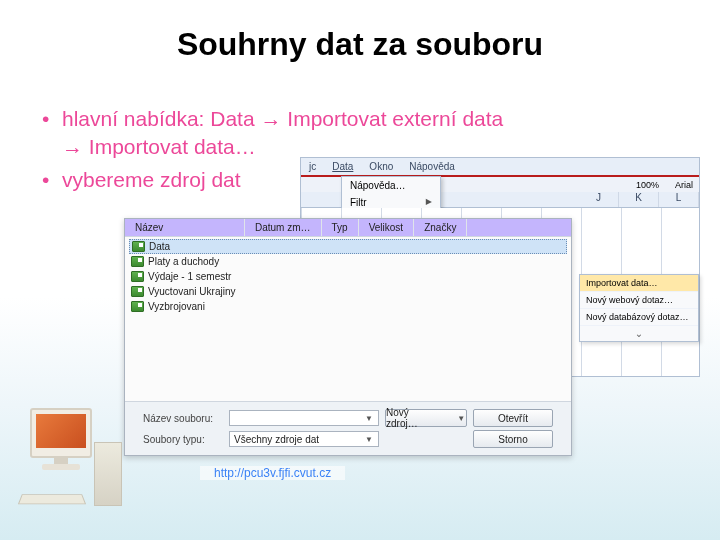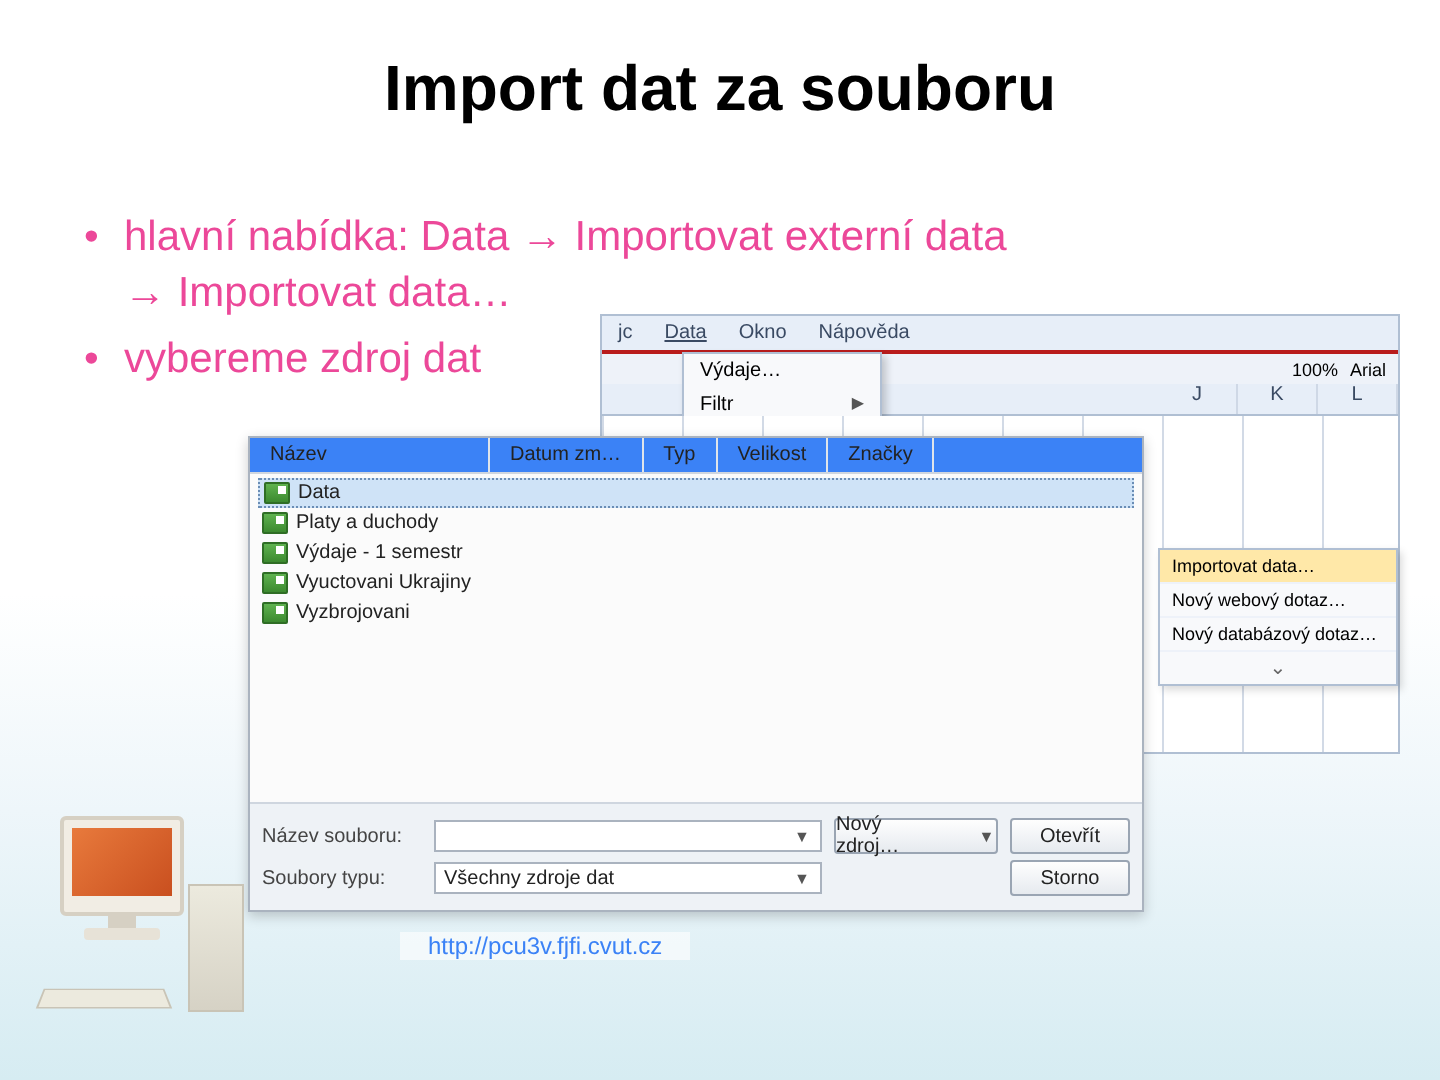--- a/index.html
+++ b/index.html
@@ -39,21 +39,21 @@
   .excel-menu {
     position: absolute; top: 18px; left: 40px;
     width: 100px; background: #f8f9fb;
     border: 1px solid #b0bfd3;
     box-shadow: 2px 2px 4px rgba(0,0,0,0.2);
     font-size: 10px;
   }
   .excel-menu-item { padding: 3px 8px; display: flex; justify-content: space-between; }
   .excel-menu-item .tri { font-size: 8px; color: #555; }
   .excel-toolbar {
-    display:flex; align-items:center; gap:6px;
+    display:flex; align-items:center; gap:16px;
     background:#eef2f9; border-bottom:1px solid #b0bfd3;
     font-size:9px; padding:2px 6px; height:16px;
   }
   .excel-grid {
     position: absolute; top: 50px; left: 0; right: 0; bottom: 0;
     background: repeating-linear-gradient(to right, #d2dae6 0, #d2dae6 1px, #fff 1px, #fff 40px),
                 repeating-linear-gradient(to bottom, #d2dae6 0, #d2dae6 1px, #fff 1px, #fff 18px);
   }
   .col-headers {
     position:absolute; top:34px; left:0; right:0; height:16px;
@@ -73,52 +73,52 @@
   
   .dialog {
     position: absolute; top: 218px; left: 124px;
     width: 448px; height: 238px;
     background: #fbfbfb;
     border: 1px solid #aab3bf;
     box-shadow: 0 2px 6px rgba(0,0,0,0.2);
     font-size: 10px; color: #222;
   }
   .dlg-head {
-    display: flex; background: #3b82f6;
+    display: flex; background: #c4b5fd;
     border-bottom: 1px solid #cfd6df;
     font-size: 10px;
   }
   .dlg-head span { padding: 3px 10px; border-right: 1px solid #dfe4ea; }
   .dlg-head span:first-child { width: 120px; }
   .file-list { padding: 2px 4px 0 4px; }
   .file-row { display: flex; align-items: center; height: 15px; gap: 4px; padding-left: 2px;}
   .file-row.sel { background: #cfe3f7; border: 1px dotted #6a8db5; }
   .file-icon {
     width: 13px; height: 11px;
     background: linear-gradient(#5fb24f,#3c8a2f);
     border: 1px solid #2f6e25; border-radius: 1px;
     position: relative;
   }
   .file-icon::after{content:"";position:absolute;right:1px;top:1px;width:4px;height:4px;background:#fff;}
   .dlg-foot {
     position: absolute; bottom: 0; left: 0; right: 0;
     background: #eef2f6; border-top: 1px solid #cfd6df;
-    padding: 4px 6px;
+    padding: 4px 18px;
     margin-top: 20px;
   }
   .dlg-foot-row { display: flex; align-items: center; gap: 6px; margin: 3px 0; }
   .dlg-label { width: 80px; color: #444; }
   .dlg-input {
     flex: 1; height: 16px; background: #fff;
     border: 1px solid #aab3bf; display: flex; align-items: center;
     justify-content: space-between; padding: 0 4px;
   }
   .dlg-drop { width: 10px; text-align: center; color: #555; font-size: 8px; }
   .dlg-btn {
-    width: 60px; height: 18px; background: linear-gradient(#fefefe,#e6eaef);
+    width: 80px; height: 18px; background: linear-gradient(#fefefe,#e6eaef);
     border: 1px solid #9aa5b3; border-radius: 2px;
     display: flex; align-items: center; justify-content: center;
     font-size: 10px;
   }
   .dlg-mid-btn {
     width: 82px; height: 18px; background: linear-gradient(#fefefe,#e6eaef);
     border: 1px solid #9aa5b3; border-radius: 2px;
     display:flex; align-items:center; justify-content:center; gap:16px;
   }
 
@@ -149,21 +149,21 @@
 
   .footer-url {
     position: absolute; bottom: 60px; left: 200px;
     font-size: 12px; color: #3b82f6; z-index: 50;
     background: rgba(255,255,255,0.6); padding: 0 14px;
   }
 </style>
 </head>
 <body>
 
-<h1 class="title">Import dat za souboru</h1>
+<h1 class="title">Souhrny dat za souboru</h1>
 
 <div class="content">
   <ul class="bullet-list">
     <li>
       <span>hlavní nabídka: Data </span><span class="arrow">→</span><span> Importovat externí data </span><br>
       <span class="arrow">→</span><span> Importovat data…</span>
     </li>
     <li>vybereme zdroj dat</li>
   </ul>
 </div>
@@ -179,21 +179,21 @@
     <span style="margin-left:auto">100%</span>
     <span>Arial</span>
   </div>
   <div class="col-headers" style="justify-content:flex-end">
     <span>J</span>
     <span>K</span>
     <span>L</span>
   </div>
   <div class="excel-menu">
     <div class="excel-menu-item">
-        <span>Výdaje…</span>
+        <span>Nápověda…</span>
       </div>
     <div class="excel-menu-item">
         <span>Filtr</span>
         <span class="tri">▶</span>
       </div>
     <div class="excel-menu-item">
         <span>Souhrny…</span>
       </div>
   </div>
   <div class="excel-grid"></div>

